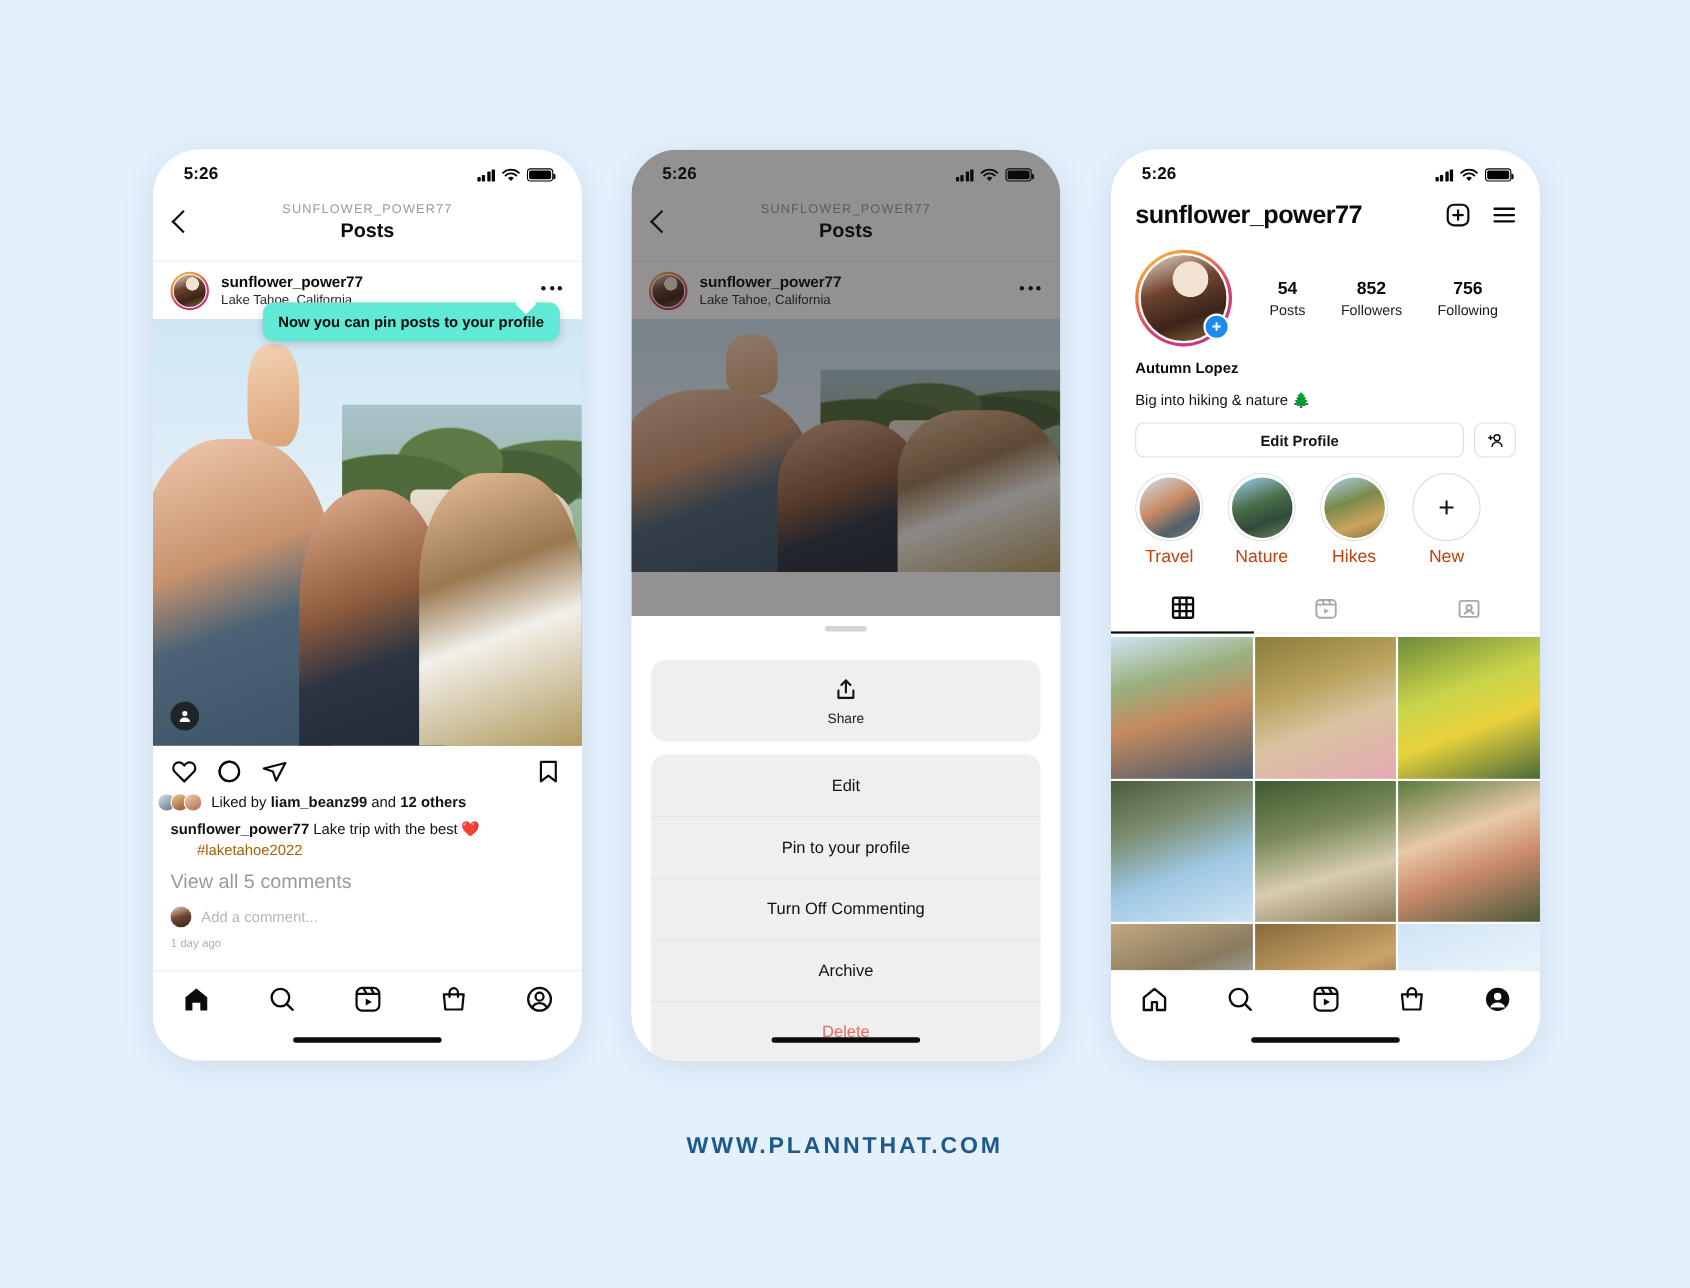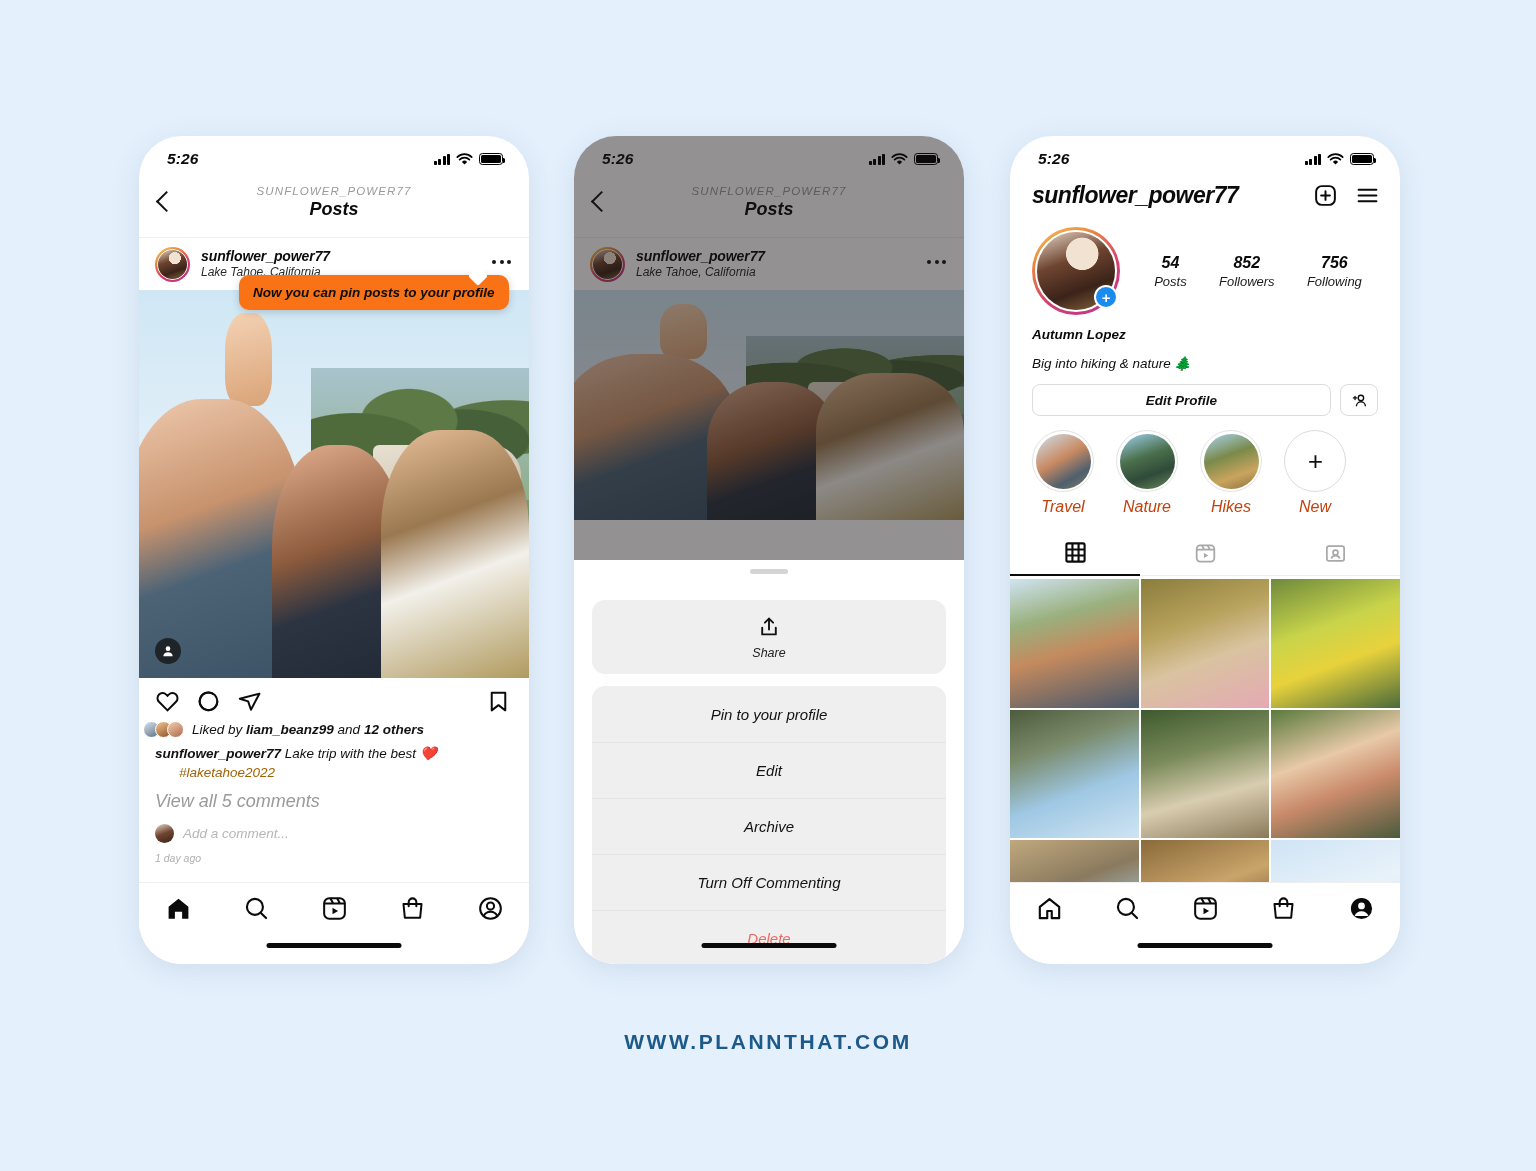--- a/index.html
+++ b/index.html
@@ -13,21 +13,20 @@
   .stage { position: absolute; inset: 0; }
 
   
   .phone {
     position: absolute;
     width: 390px; height: 828px;
     background: #ffffff;
     border-radius: 42px;
     overflow: hidden;
     box-shadow: 0 6px 28px rgba(60,90,130,0.13);
-    font-style: italic;
   }
   #phone1 { left: 139px; top: 136px; }
   #phone2 { left: 574px; top: 136px; }
   #phone3 { left: 1010px; top: 136px; }
 
   .statusbar {
     height: 40px; display: flex; align-items: center;
     justify-content: space-between;
     padding: 6px 26px 0 28px;
   }
@@ -60,21 +59,21 @@
      linear-gradient(160deg,#e8d8c8 0%, #6e4430 38%, #3b2319 70%, #8a6b3f 100%);}
   .ph-meta { margin-left:11px; line-height:1.15; }
   .ph-user { font-size:14px; font-weight:700; color:#0b0b0b; letter-spacing:-.1px;}
   .ph-loc { font-size:12px; color:#2b2b2b; margin-top:2px;}
   .dots { position:absolute; right:18px; top:22px; display:flex; gap:3.5px; }
   .dots i { width:4px;height:4px;border-radius:50%;background:#161616;display:block;}
 
   
   .tooltip {
     position:absolute; left:100px; top:139px; z-index:12;
-    background:#f97316; border-radius:10px; padding:10px 14px;
+    background:#5eead4; border-radius:10px; padding:10px 14px;
     font-size:13.5px; font-weight:700; color:#0b0b0b; white-space:nowrap;
     box-shadow:0 2px 9px rgba(0,0,0,.18);
   }
   .tooltip::after{content:"";position:absolute;top:-6px;right:24px;width:14px;height:14px;background:#fff;transform:rotate(45deg);border-radius:2px;}
 
   
   .post-photo { position:relative; width:100%; height:388px; overflow:hidden;
     background: linear-gradient(#bcdcf0 0%, #cfe4f2 32%, #8fa98c 46%, #6c8a5e 62%, #9c9478 100%); }
   .pp-sky { position:absolute;left:0;top:0;width:100%;height:48%;
     background:linear-gradient(#cfe7f5,#e4f0f8);}
@@ -393,24 +392,24 @@
         <div class="sq">
           <svg viewBox="0 0 24 24">
               <path d="M12 3.6v11" stroke-linecap="round"></path>
               <path d="m7.9 7.7 4.1-4.1 4.1 4.1" stroke-linecap="round" stroke-linejoin="round"></path>
               <path d="M5.2 12.8v6.6h13.6v-6.6" stroke-linecap="round" stroke-linejoin="round"></path>
             </svg>
           <span>Share</span>
         </div>
       </div>
       <div class="sheet-list">
+        <div class="sl-item">Edit</div>
         <div class="sl-item">Pin to your profile</div>
-        <div class="sl-item">Edit</div>
+        <div class="sl-item">Turn Off Commenting</div>
         <div class="sl-item">Archive</div>
-        <div class="sl-item">Turn Off Commenting</div>
         <div class="sl-item danger">Delete</div>
       </div>
       <div class="homebar"></div>
     </div>
   </div>
 
   <div class="phone" id="phone3">
 
     <div class="statusbar">
       <div class="st-time">5:26</div>

